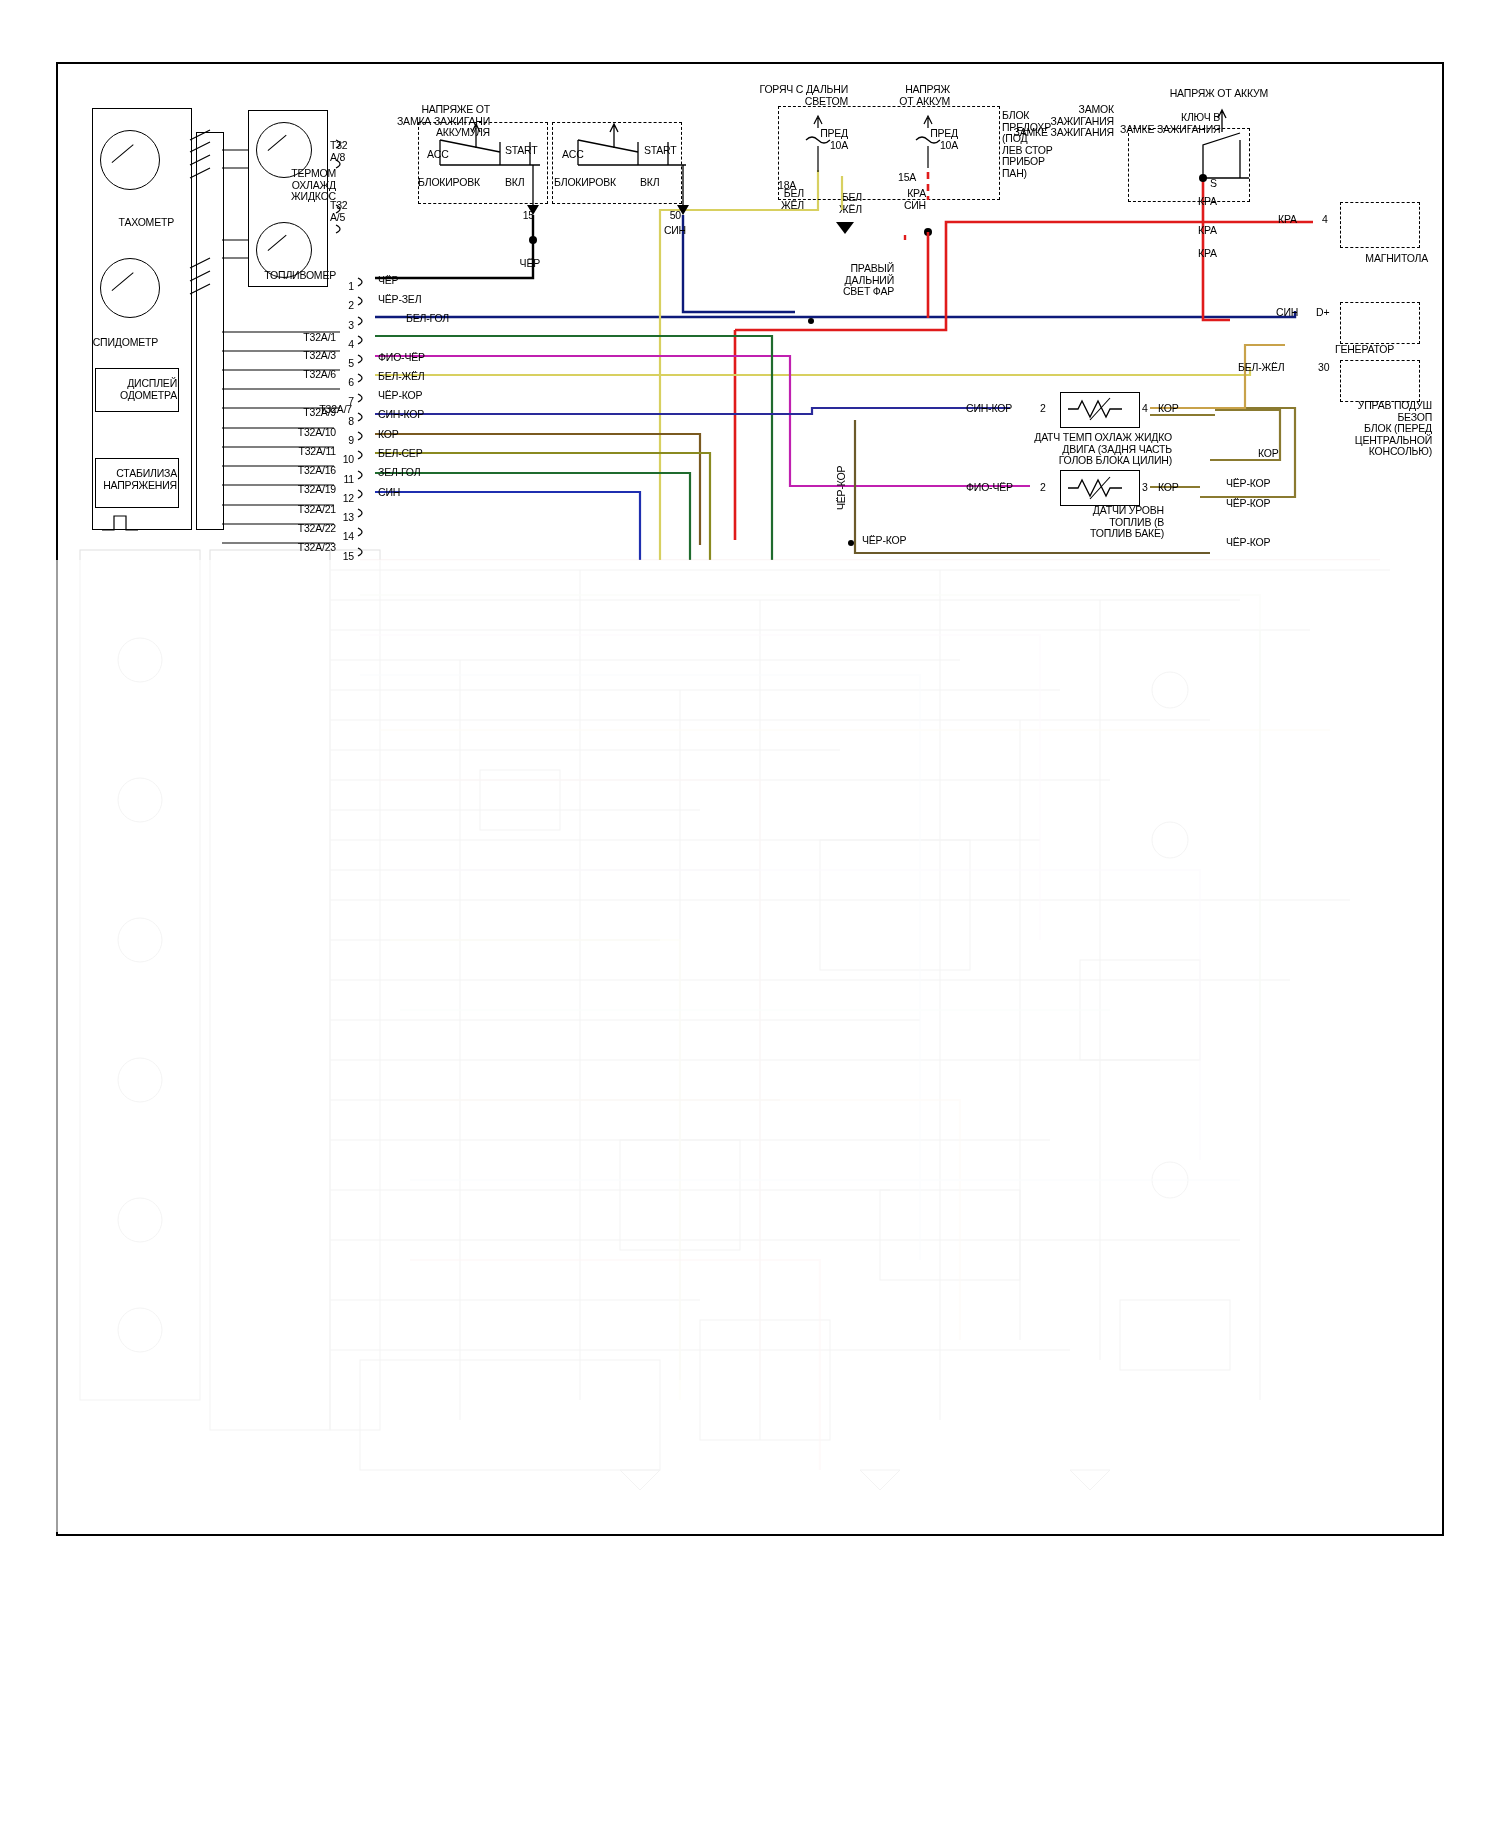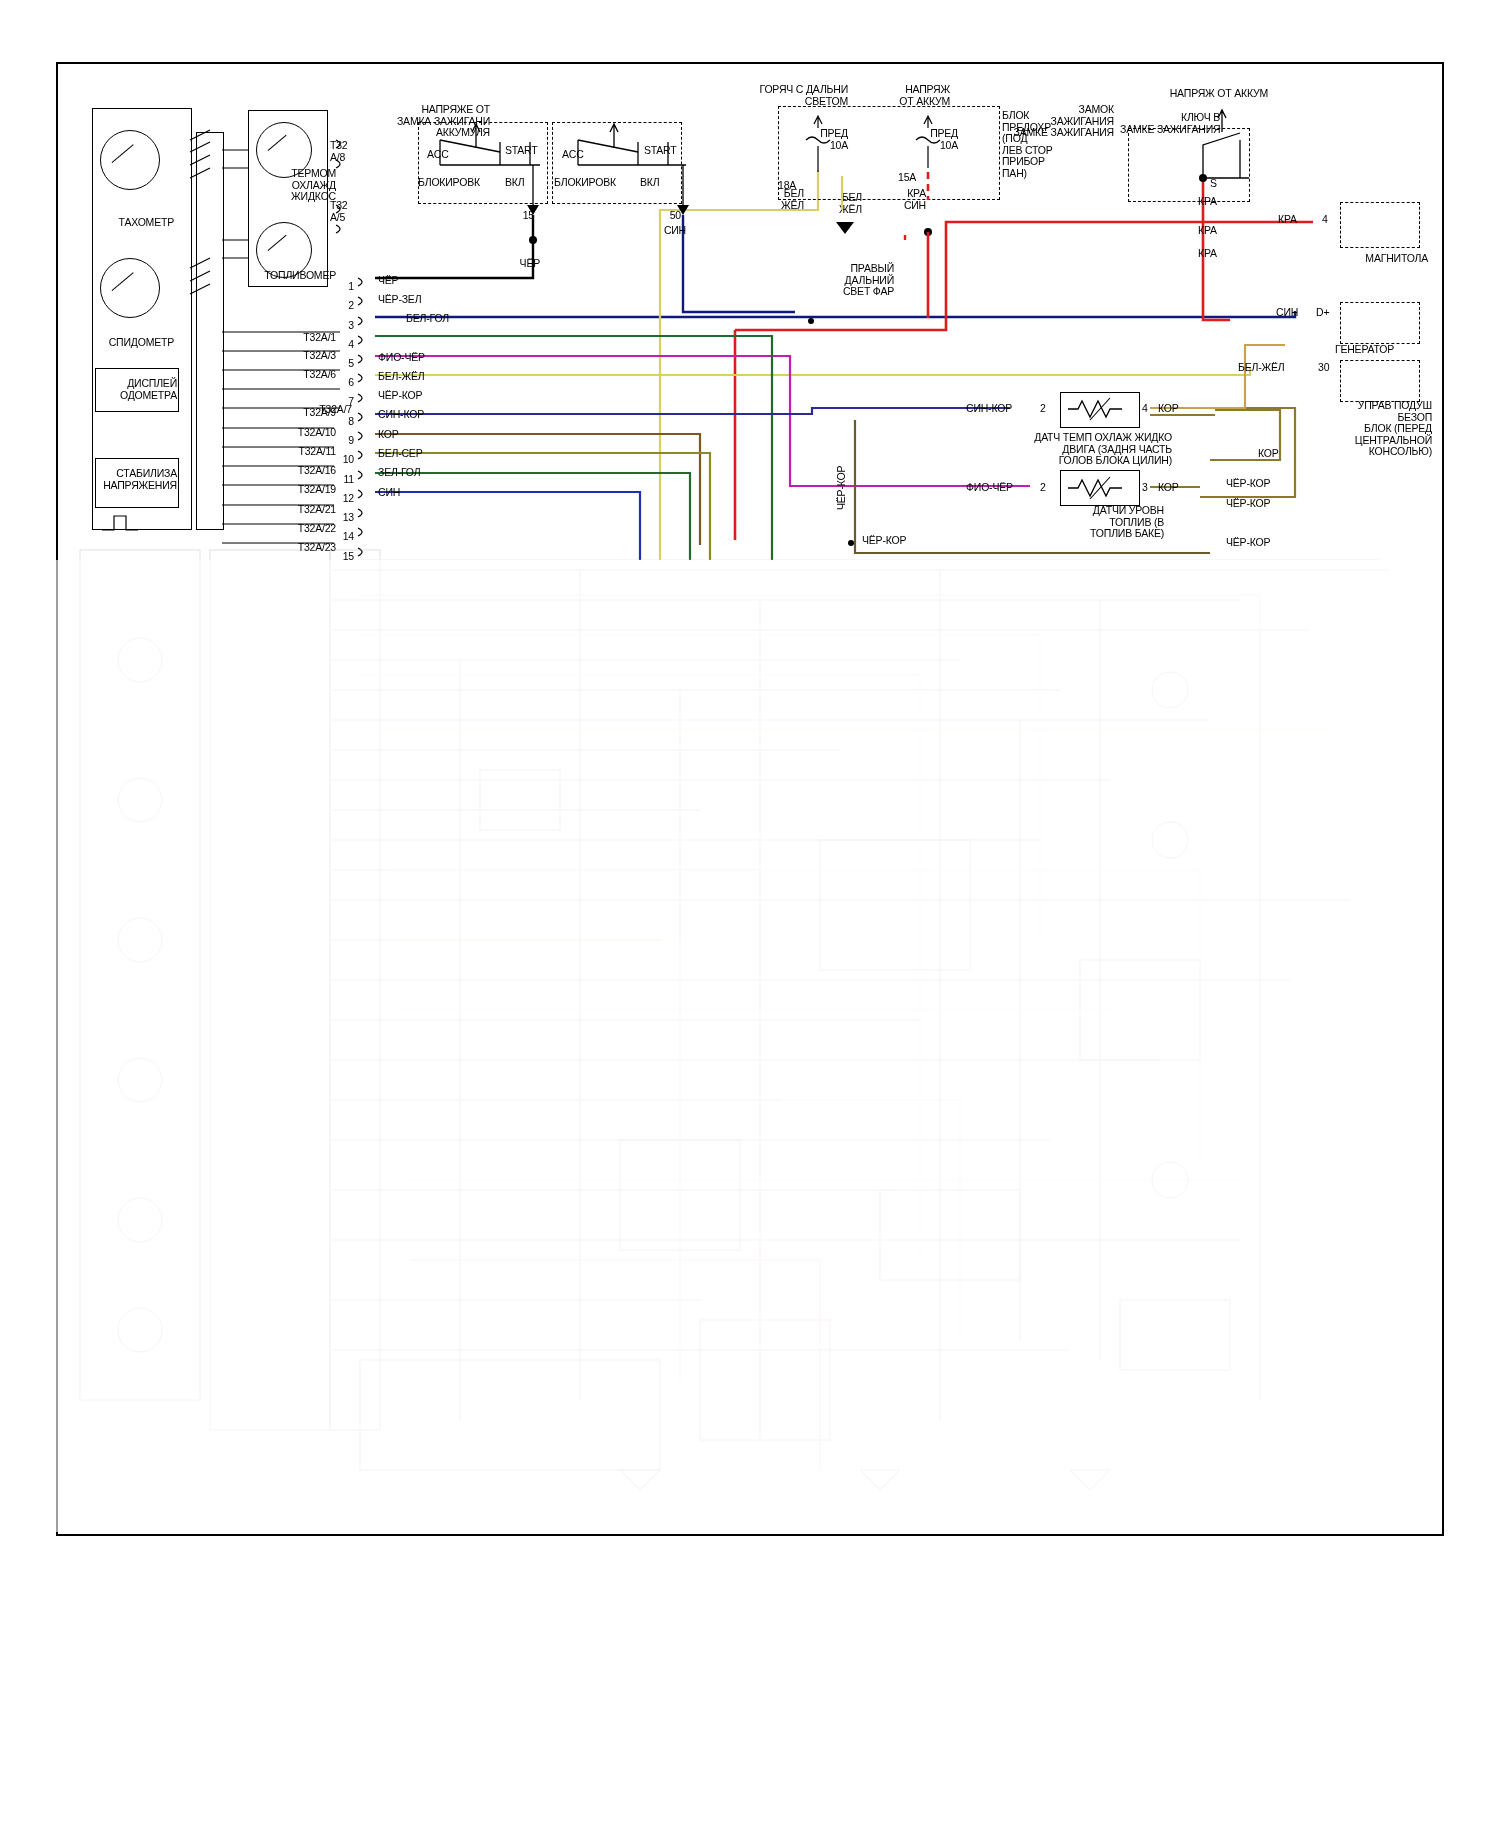--- a/index.html
+++ b/index.html
@@ -70,21 +70,21 @@
   </svg>
 
   <div class="box" style="left:92px;top:108px;width:98px;height:420px;"></div>
 
   <div class="circle" style="left:100px;top:130px;width:58px;height:58px;"></div>
   <div class="needle" style="left:112px;top:162px;transform:rotate(-40deg);"></div>
   <div class="txt c" style="left:88px;top:217px;width:86px;">ТАХОМЕТР</div>
 
   <div class="circle" style="left:100px;top:258px;width:58px;height:58px;"></div>
   <div class="needle" style="left:112px;top:290px;transform:rotate(-40deg);"></div>
-  <div class="txt c" style="left:88px;top:337px;width:86px;">СПИДОМЕТР</div>
+  <div class="txt c" style="left:72px;top:337px;width:86px;">СПИДОМЕТР</div>
 
   <div class="box" style="left:95px;top:368px;width:82px;height:42px;"></div>
   <div class="txt c" style="left:95px;top:378px;width:82px;">ДИСПЛЕЙ
 ОДОМЕТРА</div>
 
   <div class="box" style="left:95px;top:458px;width:82px;height:48px;"></div>
   <div class="txt c" style="left:95px;top:468px;width:82px;">СТАБИЛИЗА
 НАПРЯЖЕНИЯ</div>
 
   <div class="box" style="left:248px;top:110px;width:78px;height:175px;"></div>

